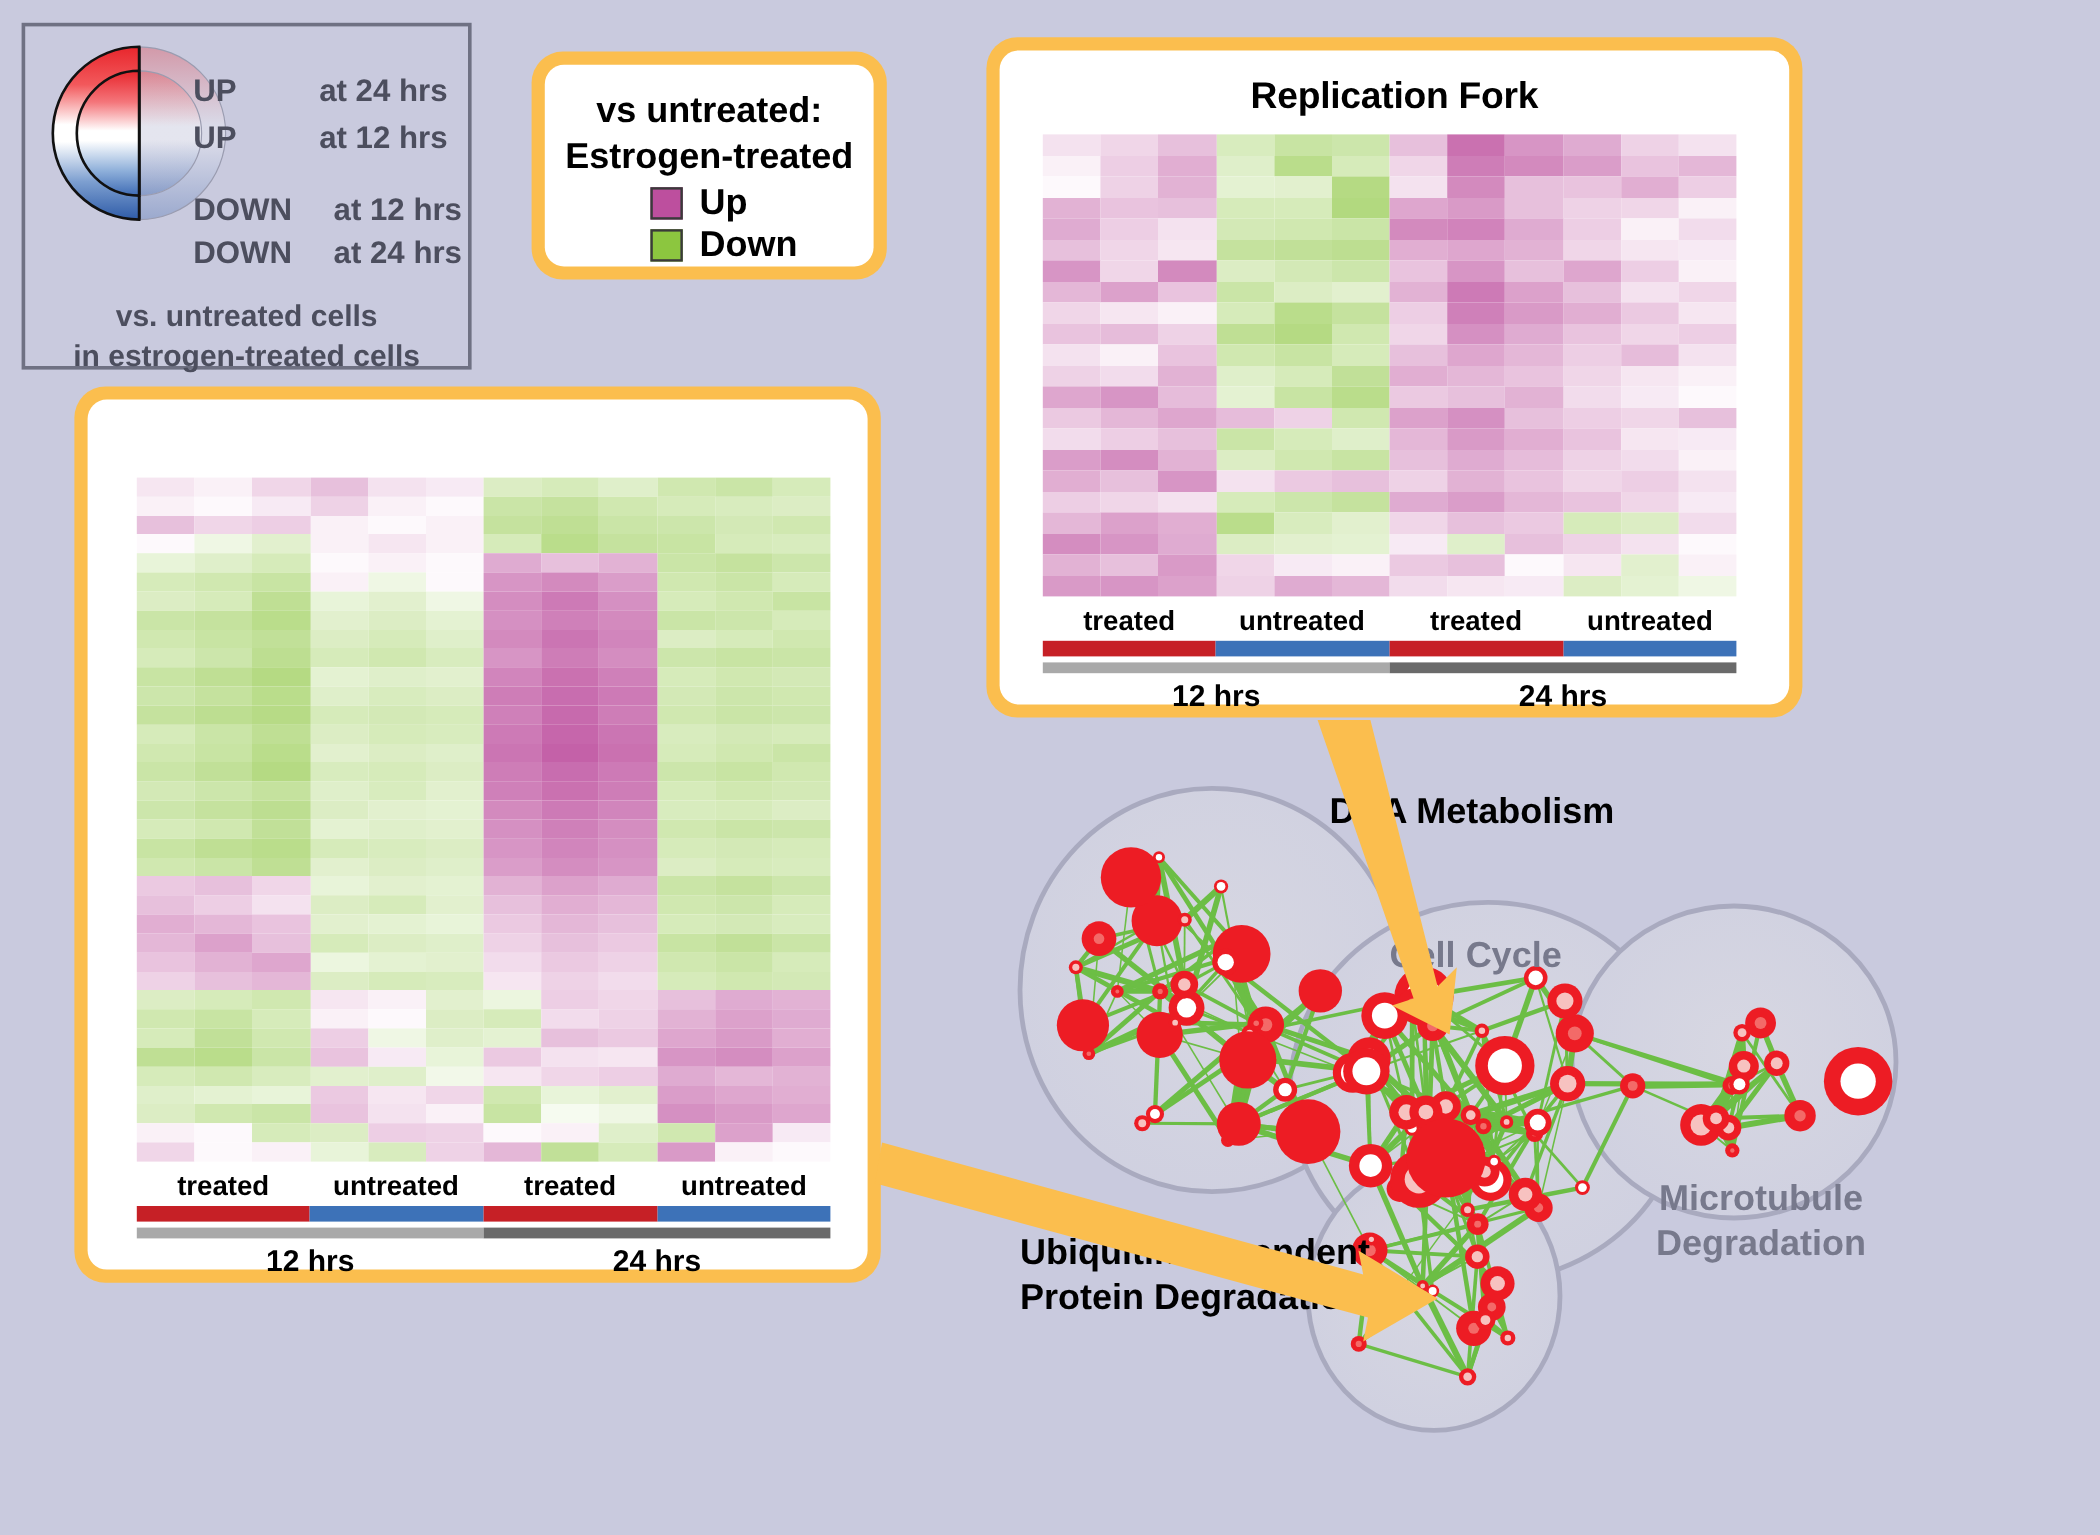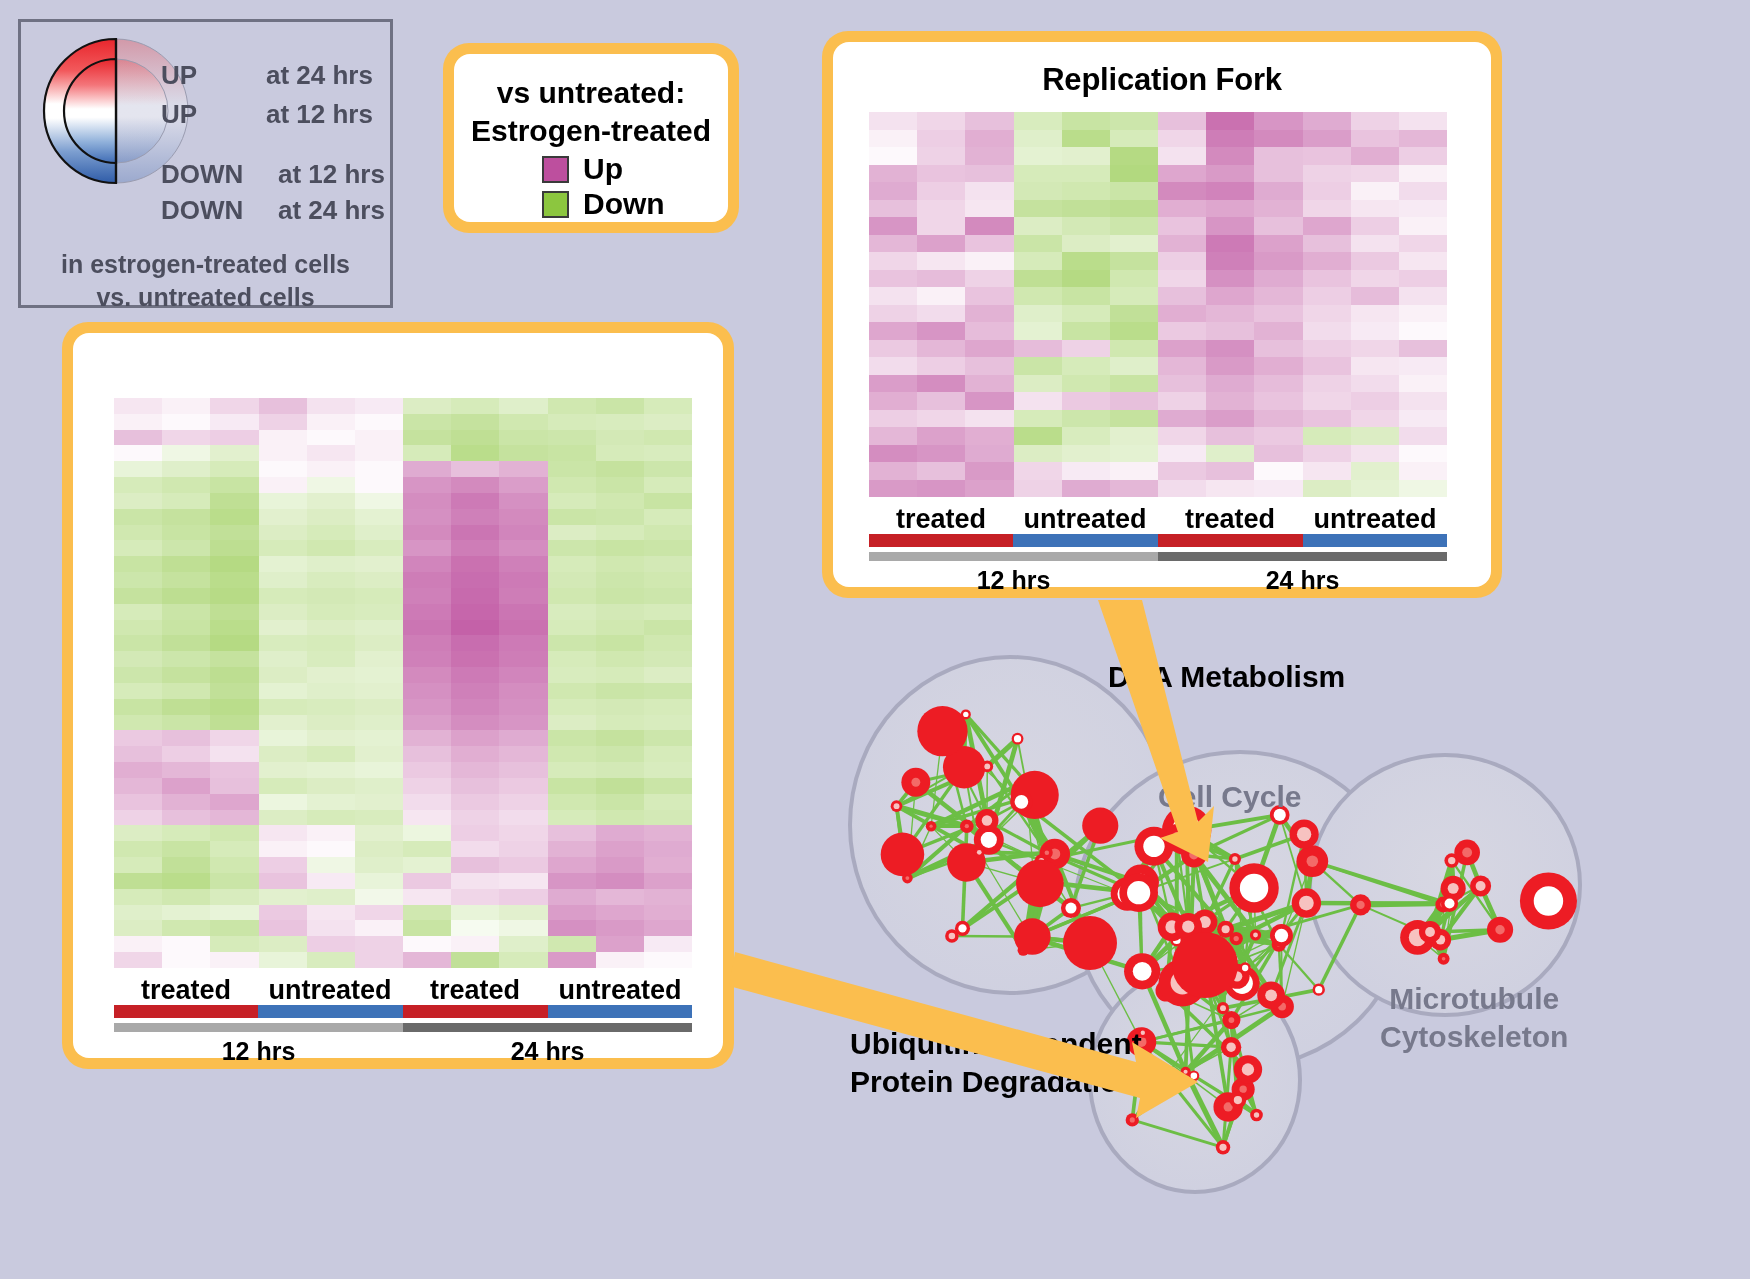--- a/index.html
+++ b/index.html
@@ -65,21 +65,21 @@
   .lg-lbl{font-size:30px;color:#000;line-height:30px;}
 
   
   #rf-panel{left:822px;top:31px;width:680px;height:567px;}
   #apc-panel{left:62px;top:322px;width:672px;height:747px;}
 
   .hm{position:absolute;display:grid;}
   .hm div{width:100%;height:100%;}
 
   .axis-lbl{
-    position:absolute;text-align:center;font-size:27px;color:#000;
+    position:absolute;text-align:center;font-size:23px;color:#000;
   }
   .bar{position:absolute;height:13px;}
   .bar-red{background:#c62026;}
   .bar-blue{background:#3d72b8;}
   .bar-lgray{background:#a9a9a9;}
   .bar-dgray{background:#6a6a6a;}
   .hrs-lbl{position:absolute;text-align:center;font-size:25px;color:#000;}
 
   
   #network{position:absolute;left:790px;top:610px;width:960px;height:669px;}
@@ -140,22 +140,22 @@
     <div class="kb-text" style="left:140px;top:77px;">UP</div>
     <div class="kb-text" style="left:245px;top:77px;">at 12 hrs</div>
 
     <div class="kb-text" style="left:140px;top:137px;">DOWN</div>
     <div class="kb-text" style="left:257px;top:137px;">at 12 hrs</div>
 
     <div class="kb-text" style="left:140px;top:173px;">DOWN</div>
     <div class="kb-text" style="left:257px;top:173px;">at 24 hrs</div>
 
     <div class="kb-caption">
+      <div>vs. untreated cells</div>
       <div>in estrogen-treated cells</div>
-      <div>vs. untreated cells</div>
     </div>
   </div>
 
   <div class="panel" id="legend-box">
     <div class="panel-inner">
       <div class="lg-head">
         <div>vs untreated:</div>
         <div>Estrogen-treated</div>
       </div>
       <div class="lg-row" style="left:88px;top:100px;">
@@ -1604,21 +1604,21 @@
           </g>
           <g>
             <circle cx="415" cy="355" r="33" fill="#ed1c24"></circle>
           </g>
         </g>
     </svg>
 
     <div class="net-lbl" style="left:318px;top:48px;">DNA Metabolism</div>
     <div class="net-lbl gray" style="left:368px;top:168px;">Cell Cycle</div>
     <div class="net-lbl gray" style="left:590px;top:370px;text-align:center;">Microtubule
-Cytoskeleton</div>
+Degradation</div>
     <div class="net-lbl" style="left:60px;top:415px;">Ubiquitin-dependent
 Protein Degradation</div>
   </div>
 
   <svg class="arrow-svg">
 
     <g>
       <polygon fill="#fbbe4e" points="1098,600 1142,600 1198,822 1214,806 1208,862 1160,838 1178,832"></polygon>
     </g>
 

